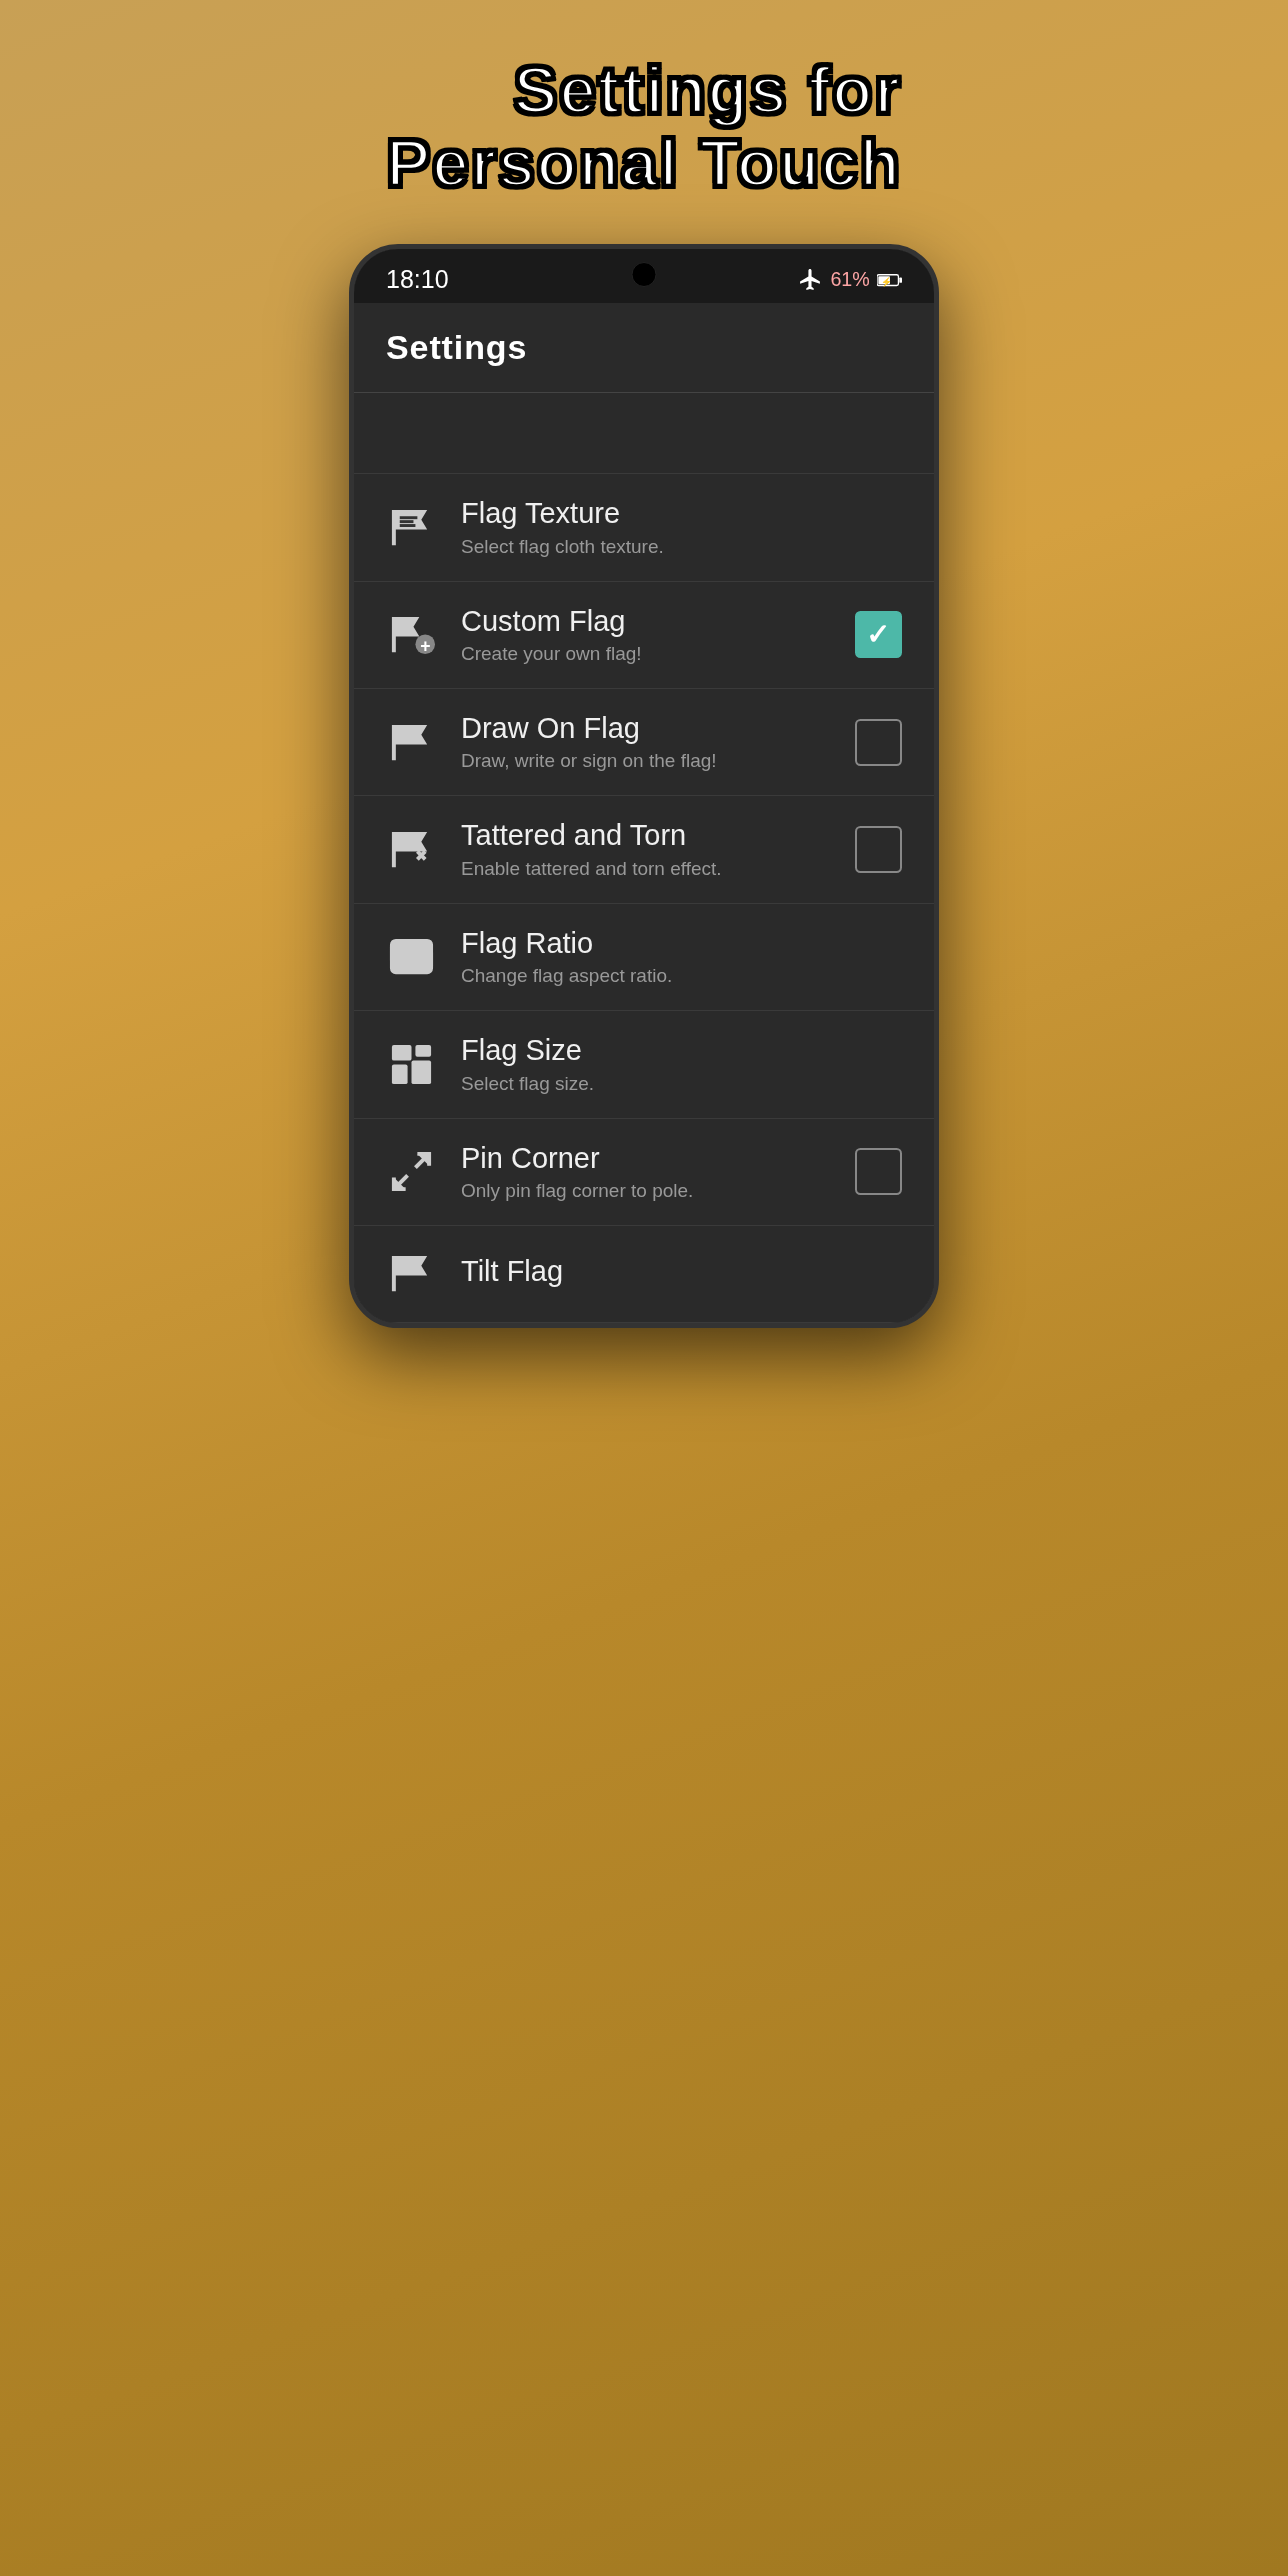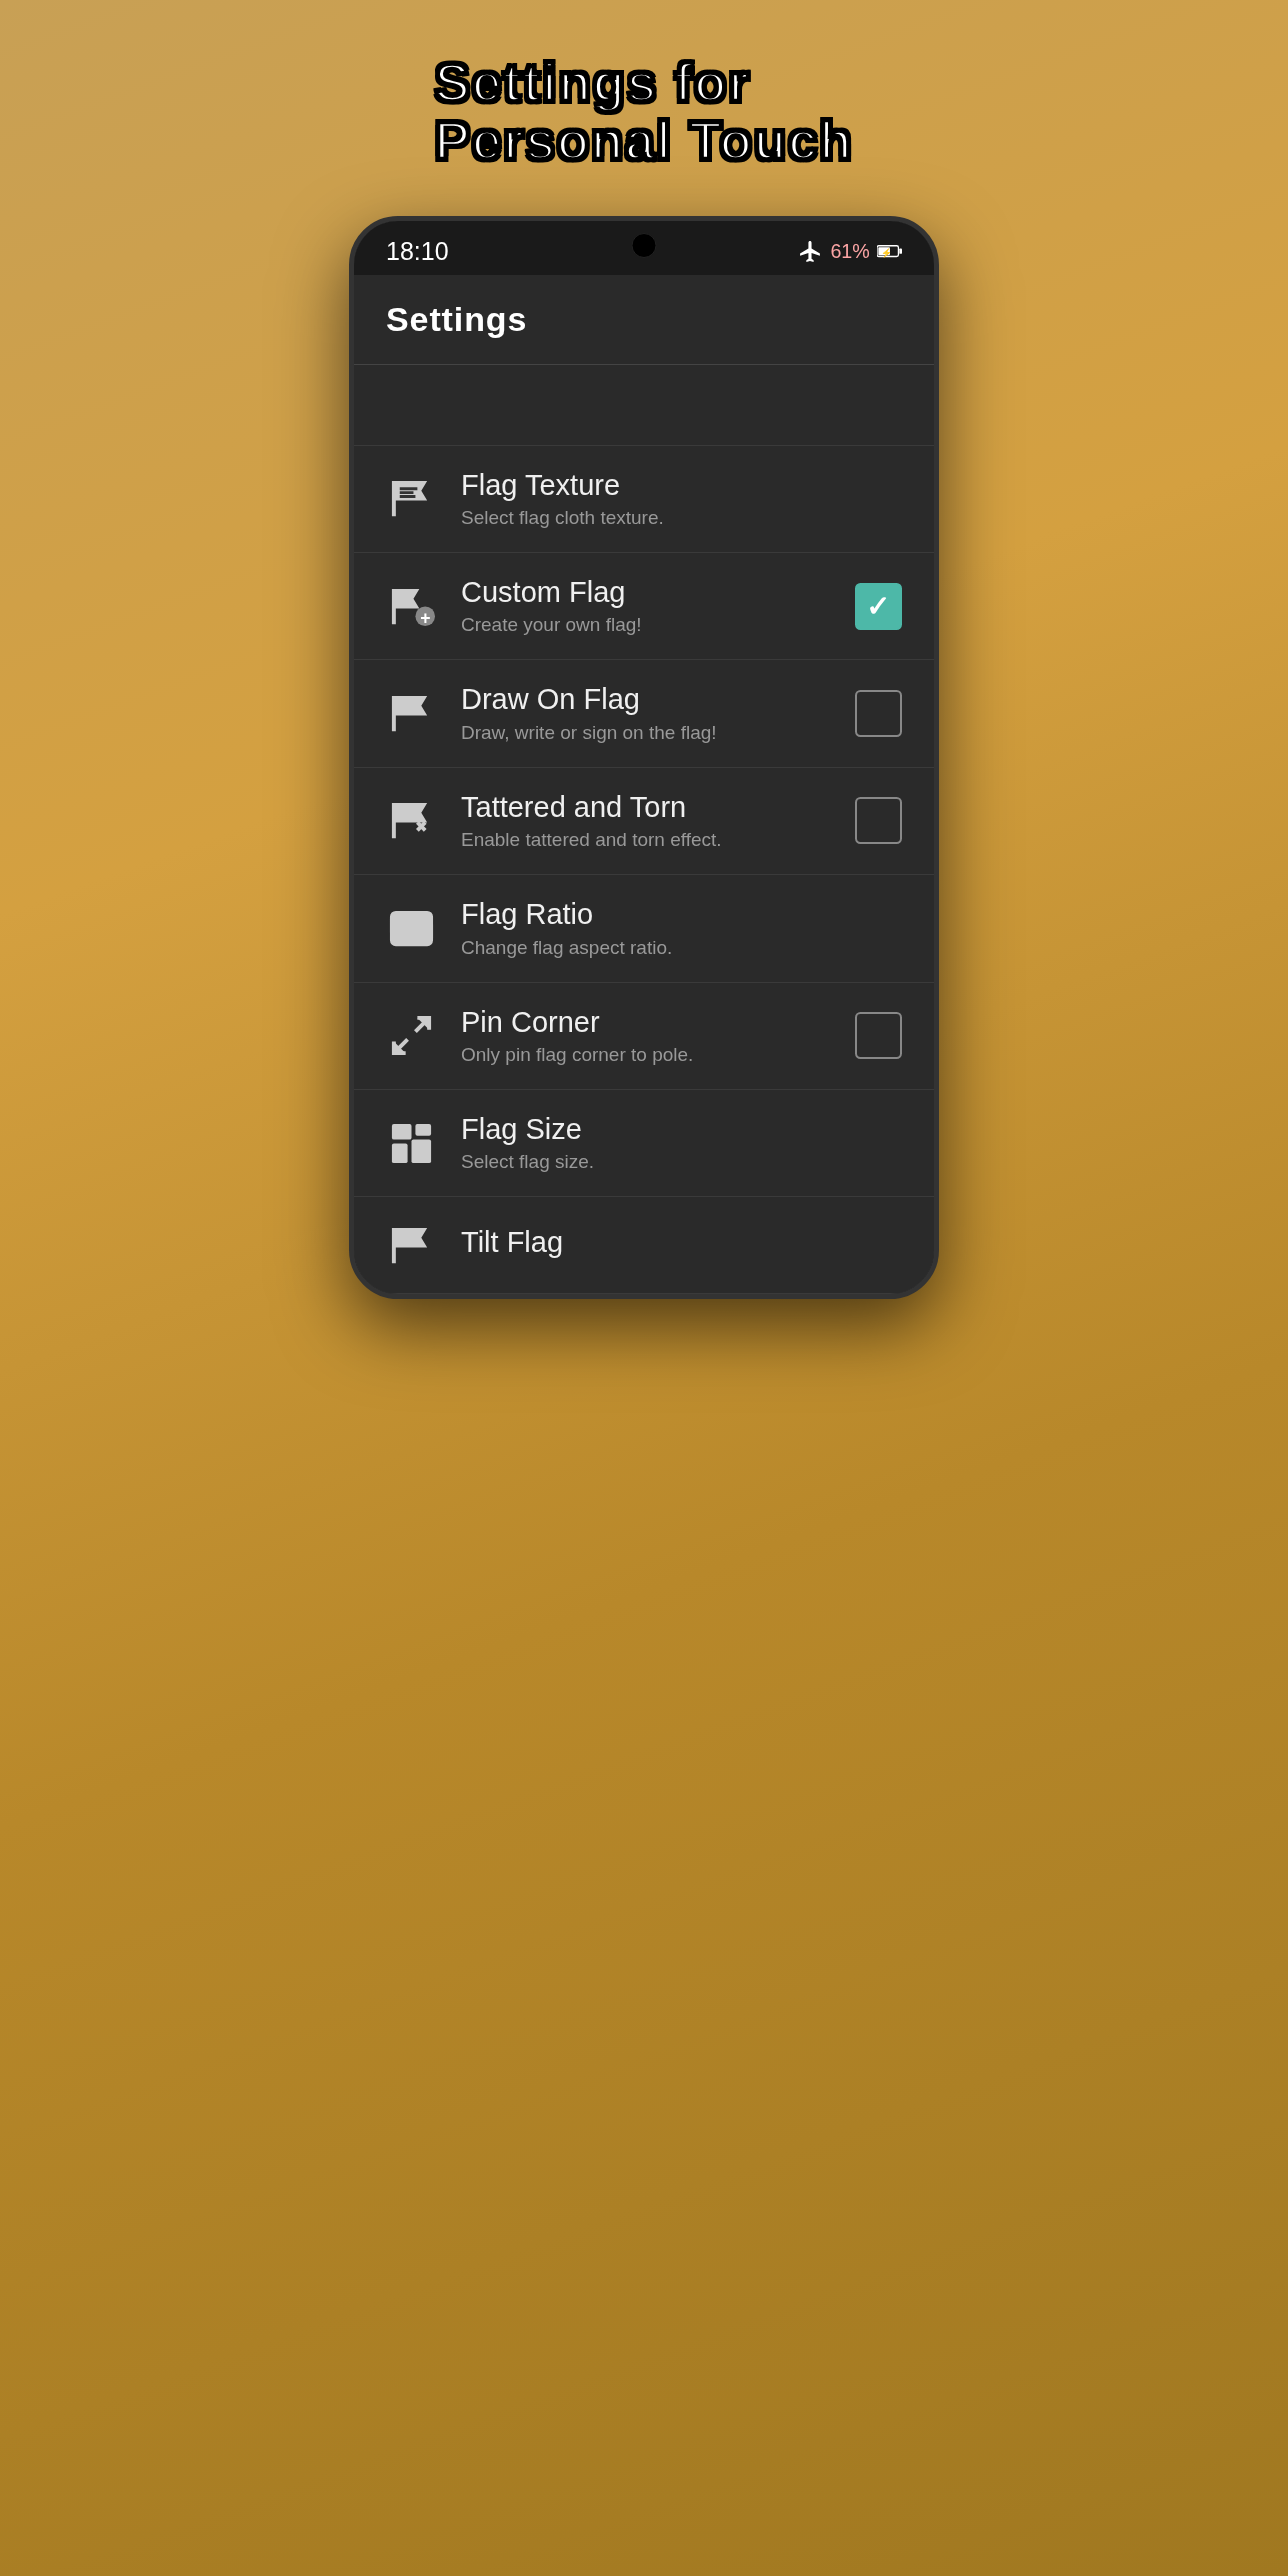--- a/index.html
+++ b/index.html
@@ -9,24 +9,24 @@
       min-height: 2576px;
       background: linear-gradient(160deg, #c8a055 0%, #d4a040 30%, #b8882a 60%, #a07820 100%);
       display: flex;
       flex-direction: column;
       align-items: center;
       font-family: 'Arial', sans-serif;
       overflow-x: hidden;
     }
 
     .page-title {
-      text-align: left;
+      text-align: right;
       margin-top: 54px;
       margin-bottom: 45px;
-      font-size: 53px;
+      font-size: 66px;
       font-weight: 900;
       color: #fff;
       -webkit-text-stroke: 4.5px #000;
       text-stroke: 4.5px #000;
       line-height: 1.1;
       letter-spacing: 1.8px;
       text-shadow: 2.7px 2.7px 0 #000, -2.7px -2.7px 0 #000, 2.7px -2.7px 0 #000, -2.7px 2.7px 0 #000;
       padding: 0 72px;
     }
 
@@ -298,51 +298,51 @@
         </svg>
       </div>
       <div class="item-text">
         <div class="item-title">Flag Ratio</div>
         <div class="item-subtitle">Change flag aspect ratio.</div>
       </div>
     </div>
 
     <div class="settings-item">
       <div class="item-icon">
+        <svg viewBox="0 0 24 24" fill="#ccc">
+          <rect x="2" y="2" width="10" height="8" rx="1"></rect>
+          <rect x="14" y="2" width="8" height="6" rx="1"></rect>
+          <rect x="2" y="12" width="8" height="10" rx="1"></rect>
+          <rect x="12" y="10" width="10" height="12" rx="1"></rect>
+        </svg>
+      </div>
+      <div class="item-text">
+        <div class="item-title">Flag Size</div>
+        <div class="item-subtitle">Select flag size.</div>
+      </div>
+    </div>
+
+    <div class="settings-item">
+      <div class="item-icon">
         <svg viewBox="0 0 24 24" fill="none" stroke="#ccc" stroke-width="2">
           <polyline points="15,3 21,3 21,9"></polyline>
           <polyline points="9,21 3,21 3,15"></polyline>
           <line x1="21" y1="3" x2="14" y2="10"></line>
           <line x1="3" y1="21" x2="10" y2="14"></line>
         </svg>
       </div>
       <div class="item-text">
         <div class="item-title">Pin Corner</div>
         <div class="item-subtitle">Only pin flag corner to pole.</div>
       </div>
       <div class="item-control">
         <div class="checkbox"></div>
       </div>
     </div>
 
-    <div class="settings-item">
-      <div class="item-icon">
-        <svg viewBox="0 0 24 24" fill="#ccc">
-          <rect x="2" y="2" width="10" height="8" rx="1"></rect>
-          <rect x="14" y="2" width="8" height="6" rx="1"></rect>
-          <rect x="2" y="12" width="8" height="10" rx="1"></rect>
-          <rect x="12" y="10" width="10" height="12" rx="1"></rect>
-        </svg>
-      </div>
-      <div class="item-text">
-        <div class="item-title">Flag Size</div>
-        <div class="item-subtitle">Select flag size.</div>
-      </div>
-    </div>
-
     <div class="settings-item" style="min-height:54px; overflow:hidden;">
       <div class="item-icon">
         <svg viewBox="0 0 24 24" fill="#ccc">
           <path d="M4 3h16l-3 5 3 5H4V3zm0 13v5H2V3h2v13z"></path>
         </svg>
       </div>
       <div class="item-text">
         <div class="item-title">Tilt Flag</div>
       </div>
     </div>

